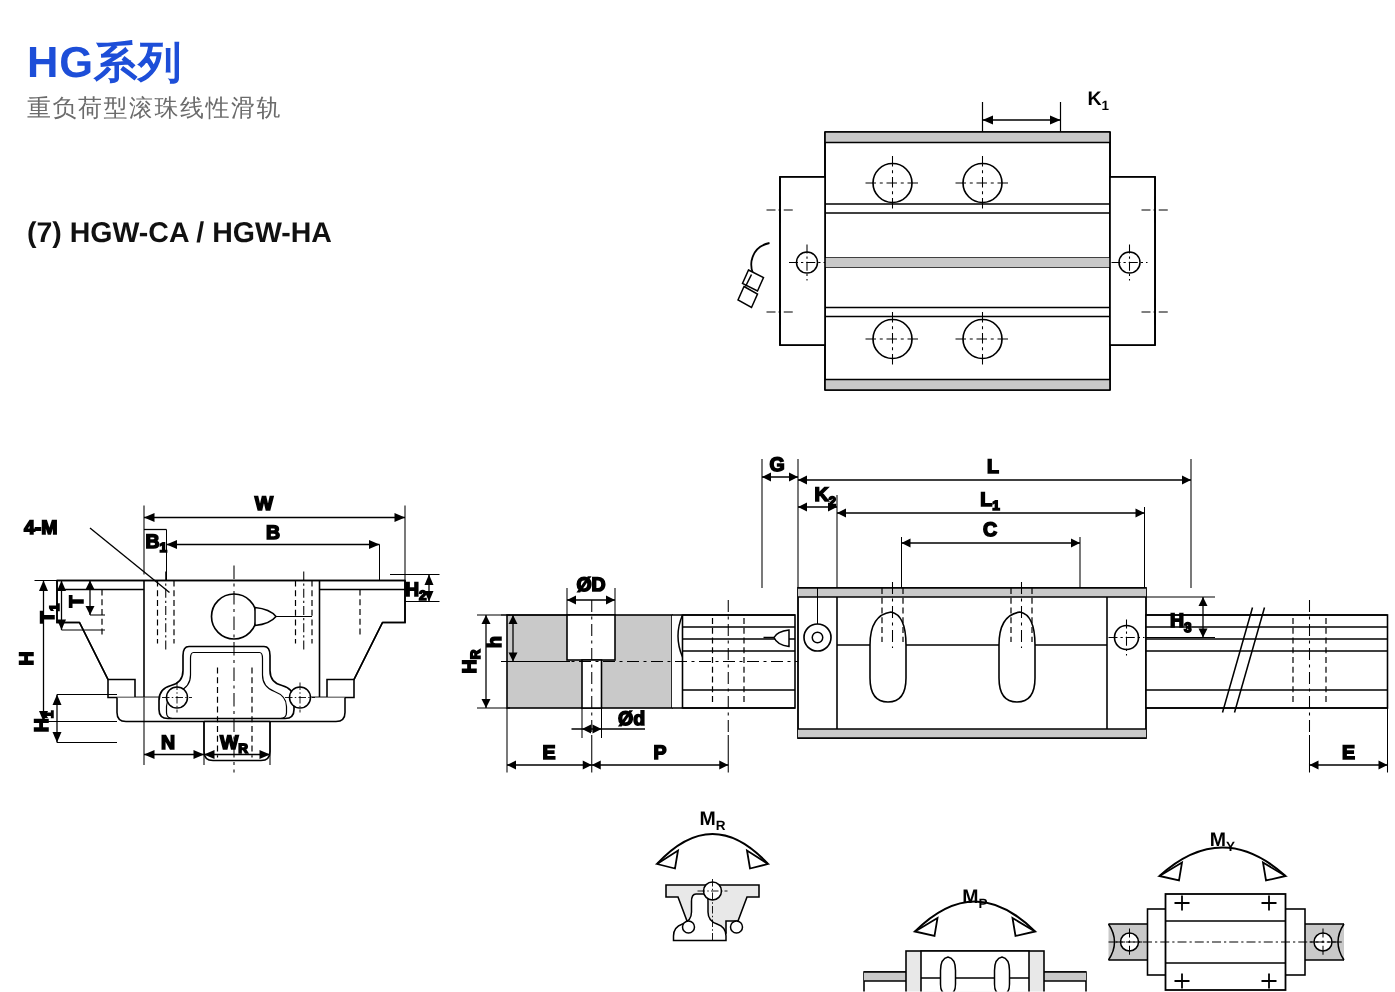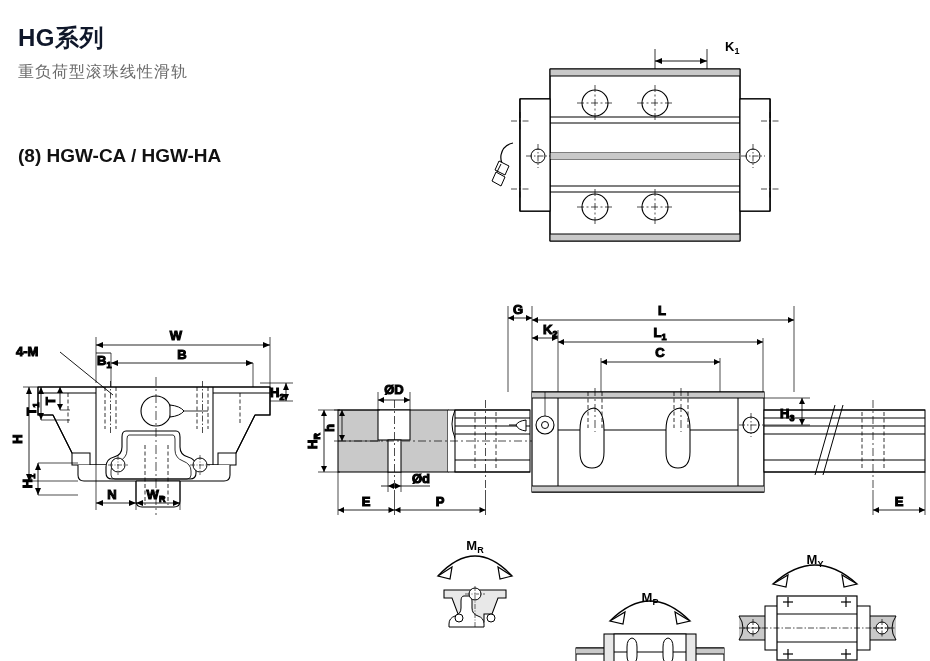--- a/index.html
+++ b/index.html
@@ -1,45 +1,45 @@
 <!DOCTYPE html>
 <html><head>
 <meta charset="utf-8">
 <style>
   html,body{margin:0;padding:0;background:#ffffff;}
   body{width:930px;height:661px;position:relative;overflow:hidden;
        font-family:"Liberation Sans","DejaVu Sans",sans-serif;}
   .page{position:absolute;left:0;top:0;width:930px;height:661px;}
 
   
-  #hdr-title{position:absolute;left:18px;top:22px;font-size:24px;font-weight:bold;
-             color:#0f172a;letter-spacing:.5px;white-space:nowrap;}
+  #hdr-title{position:absolute;left:18px;top:22px;font-size:29px;font-weight:bold;
+             color:#1d4ed8;letter-spacing:.5px;white-space:nowrap;}
   #hdr-sub{position:absolute;left:18px;top:62px;font-size:16px;color:#6b6b6b;
            white-space:nowrap;letter-spacing:1px;}
   #hdr-model{position:absolute;left:18px;top:145px;font-size:19px;font-weight:bold;
              color:#111;white-space:nowrap;}
 
   
   .dwg{position:absolute;}
   .dwg svg{display:block;overflow:visible;}
   svg text{font-family:"Liberation Sans","DejaVu Sans",sans-serif;
            fill:#000;font-weight:bold;}
   .lbl{font-size:13px;}
   .sub{font-size:9px;}
 </style>
 </head>
 <body>
 
 <div class="page">
 
   <div id="hdr-title">HG系列</div>
   <div id="hdr-sub">重负荷型滚珠线性滑轨</div>
-  <div id="hdr-model">(8) HGW-CA / HGW-HA</div>
-
-  <div class="dwg" style="left:495px;top:31px;">
+  <div id="hdr-model">(7) HGW-CA / HGW-HA</div>
+
+  <div class="dwg" style="left:495px;top:50px;">
     <svg width="300" height="245" viewBox="0 0 300 245">
       <g fill="none" stroke="#000" stroke-width="1.1">
 
         <line x1="160" y1="18" x2="160" y2="60" stroke-width=".8"></line>
         <line x1="212" y1="18" x2="212" y2="140" stroke-width=".8"></line>
         <line x1="160" y1="30" x2="212" y2="30" stroke-width=".9"></line>
         <path d="M160,30 l7,-3 v6 z" fill="#000" stroke="none"></path>
         <path d="M212,30 l-7,-3 v6 z" fill="#000" stroke="none"></path>
 
         <rect x="25" y="68" width="250" height="112" fill="#fff"></rect>

